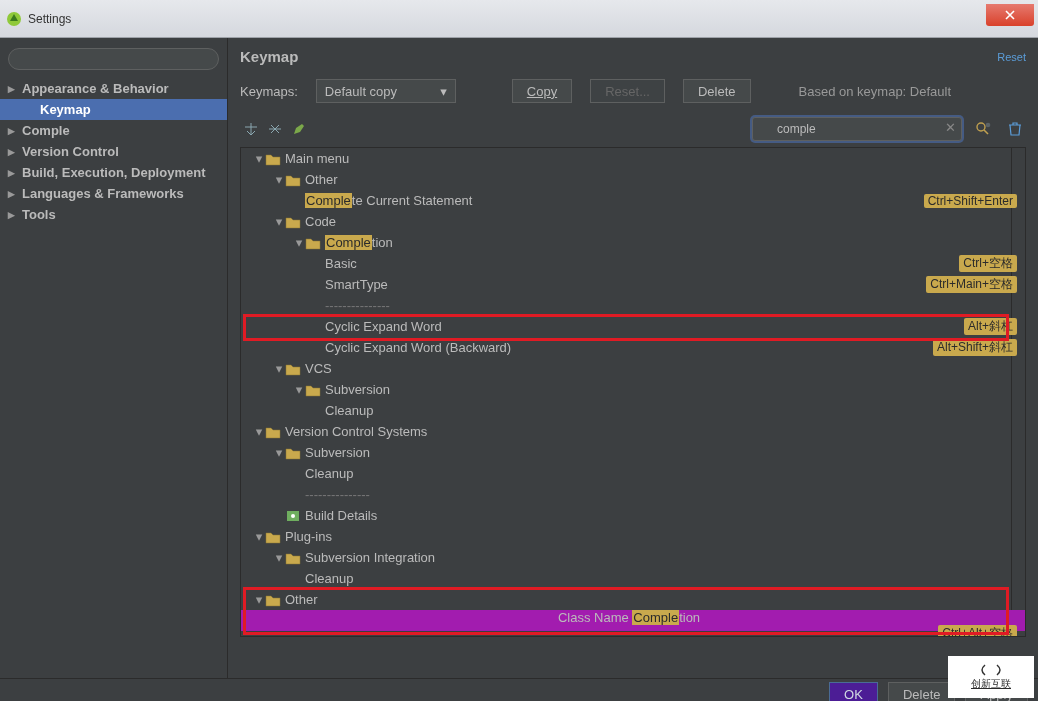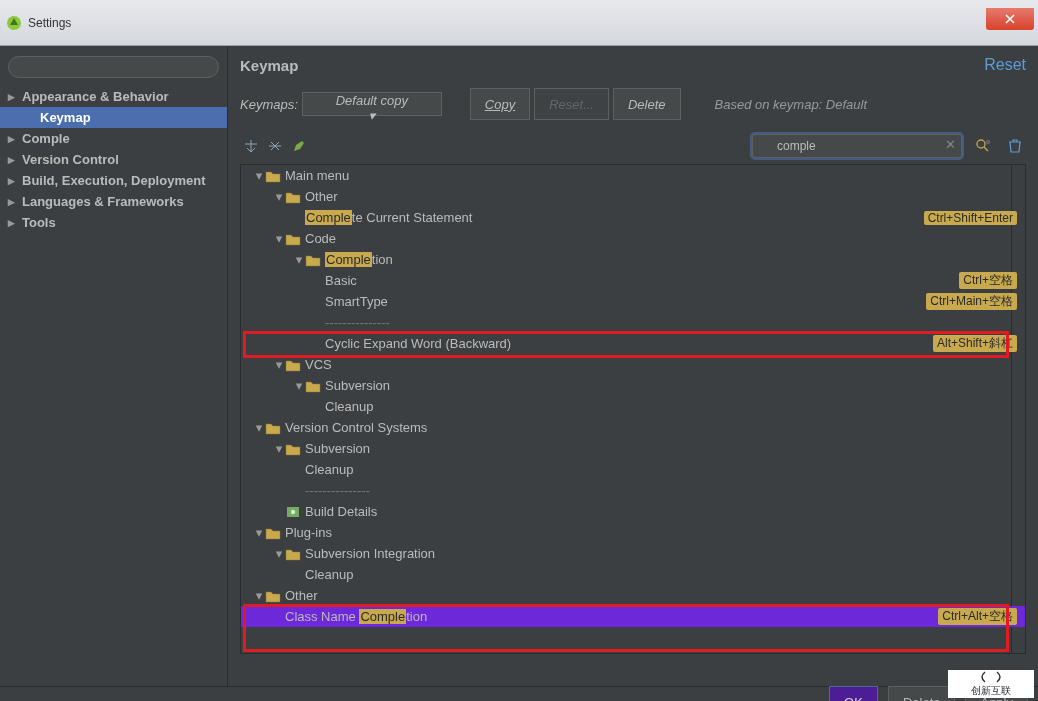--- a/index.html
+++ b/index.html
@@ -6,21 +6,21 @@
 body {
   font-family: "Segoe UI", Tahoma, sans-serif;
   font-size: 13px;
   background: #3c3f41;
   color: #bbbbbb;
   width: 1038px;
   height: 701px;
   overflow: hidden;
 }
 .titlebar {
-  height: 46px;
+  height: 38px;
   background: linear-gradient(to bottom, #e6e8ec, #d5d8de);
   display: flex;
   align-items: center;
   padding: 0 0 0 6px;
   border-bottom: 1px solid #9ea2a8;
 }
 .titlebar .app-icon { width: 16px; height: 16px; margin-right: 6px; }
 .titlebar .title { color: #333; font-size: 12px; }
 .titlebar .spacer { flex: 1; }
 .close-btn {
@@ -56,31 +56,31 @@
 .nav-item.bold { font-weight: bold; }
 .nav-item.selected { background: #4b6eaf; color: #fff; }
 .nav-item.sub { padding-left: 40px; font-weight: bold; }
 .nav-item .arrow { width: 8px; display: inline-block; color: #999; margin-left: -14px; }
 .content { flex: 1; padding: 10px 12px 0 12px; position: relative; }
 .content-header {
   display: flex; justify-content: space-between; align-items: center;
   margin-bottom: 14px;
 }
 .content-title { font-size: 15px; color: #bbbbbb; font-weight: bold; }
-.reset-link { color: #5b9dd9; font-size: 16px; cursor: pointer; }
-.keymaps-row { display: flex; align-items: center; gap: 4px; margin-bottom: 14px; font-style: italic; }
+.reset-link { color: #5b9dd9; font-size: 11px; cursor: pointer; }
+.keymaps-row { display: flex; align-items: center; gap: 18px; margin-bottom: 14px; }
 .keymaps-label { color: #bbb; }
 .combo {
   width: 140px; height: 24px;
   background: #45494a; border: 1px solid #5e6060;
   color: #bbb; padding: 0 8px;
-  display: flex; align-items: center; justify-content: space-between; flex-direction: column;
+  display: flex; align-items: center; justify-content: space-between;
 }
 .btn {
-  height: 32px; padding: 7px 14px;
+  height: 24px; padding: 7px 14px;
   background: #45494a; border: 1px solid #5e6060;
   color: #bbb; display: flex; align-items: center;
   cursor: pointer;
 }
 .btn.disabled { color: #666; background: #3e4244; }
 .based { color: #999; margin-left: 30px; }
 .toolbar-row { display: flex; align-items: center; margin-bottom: 6px; gap: 2px; }
 .tool-icon {
   width: 22px; height: 22px;
   display: flex; align-items: center; justify-content: center;
@@ -109,21 +109,21 @@
   background: #3c3f41;
   overflow-y: auto;
   position: relative;
 }
 .tree-row {
   display: flex; align-items: center;
   height: 21px;
   padding-right: 8px;
   position: relative;
 }
-.tree-row.selected-row { background: #6d28d9; }
+.tree-row.selected-row { background: #a21caf; flex-direction: column; }
 .tree-indent { display: inline-block; }
 .tree-arrow { width: 12px; color: #999; display: inline-flex; justify-content: center; }
 .folder-icon { width: 16px; height: 14px; margin-right: 4px; }
 .tree-label { color: #bbb; white-space: nowrap; }
 .hl { background: #c9a94d; color: #2b2b2b; padding: 0 1px; }
 .shortcut {
   margin-left: auto;
   background: #c9a94d; color: #2b2b2b;
   padding: 0 4px; font-size: 12px;
   border-radius: 2px;
@@ -137,24 +137,25 @@
 .footer {
   height: 31px;
   border-top: 1px solid #2b2b2b;
   display: flex; align-items: center; justify-content: flex-end;
   padding: 0 10px; gap: 10px;
   background: #3c3f41;
 }
 .footer .btn.primary { background: #4c1d95; border-color: #4a6b95; color: #d0d9e2; }
 .watermark {
   position: absolute; right: 4px; bottom: 3px;
-  width: 86px; height: 28px;
+  width: 86px; height: 42px;
   background: #fff; color: #2b2b2b;
   font-size: 10px; display: flex; align-items: center; justify-content: center;
   flex-direction: column;
+  text-decoration: underline;
 }
 .scroll-strip { position: absolute; right: 0; top: 0; width: 14px; height: 100%; background: #3c3f41; border-left: 1px solid #2b2b2b; }
 </style>
 </head>
 <body>
 
 <div class="titlebar">
   <svg class="app-icon" viewBox="0 0 16 16">
       <circle cx="8" cy="8" r="7" fill="#8fc93a"></circle>
       <path d="M4 10 L8 3 L12 10 Z" fill="#3b7a1e"></path>
@@ -314,20 +315,26 @@
           <span class="shortcut">Ctrl+Main+空格</span>
         </div>
         <div class="tree-row">
           <span class="tree-indent" style="width: 72px;"></span>
           <span class="tree-arrow"></span>
           <span class="sep-dashes tree-label">---------------</span>
         </div>
         <div class="tree-row">
           <span class="tree-indent" style="width: 72px;"></span>
           <span class="tree-arrow"></span>
+          <span class="tree-label">Cyclic Expand Word</span>
+          <span class="shortcut">Alt+斜杠</span>
+        </div>
+        <div class="tree-row">
+          <span class="tree-indent" style="width: 72px;"></span>
+          <span class="tree-arrow"></span>
           <span class="tree-label">Cyclic Expand Word (Backward)</span>
           <span class="shortcut">Alt+Shift+斜杠</span>
         </div>
         <div class="tree-row">
           <span class="tree-indent" style="width: 32px;"></span>
           <span class="tree-arrow">▾</span>
           <svg class="folder-icon" viewBox="0 0 16 14">
             <path d="M1 3h5l2 2h7v8H1z" fill="#c9a94d" stroke="#8a7430" stroke-width="0.5"></path>
           </svg>
           <span class="tree-label">VCS</span>

